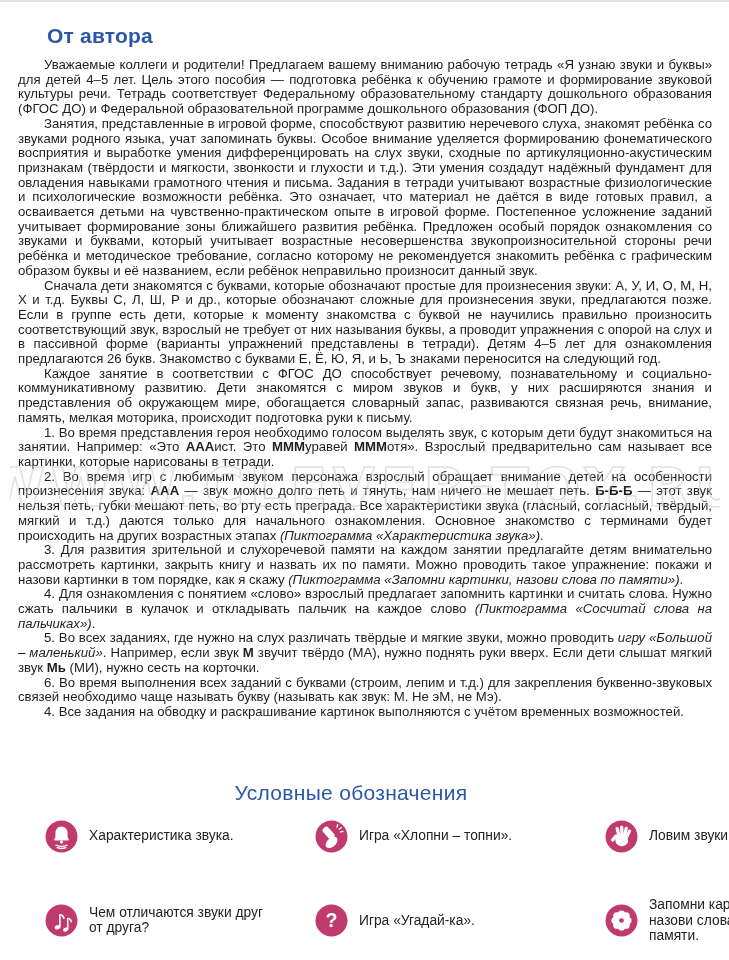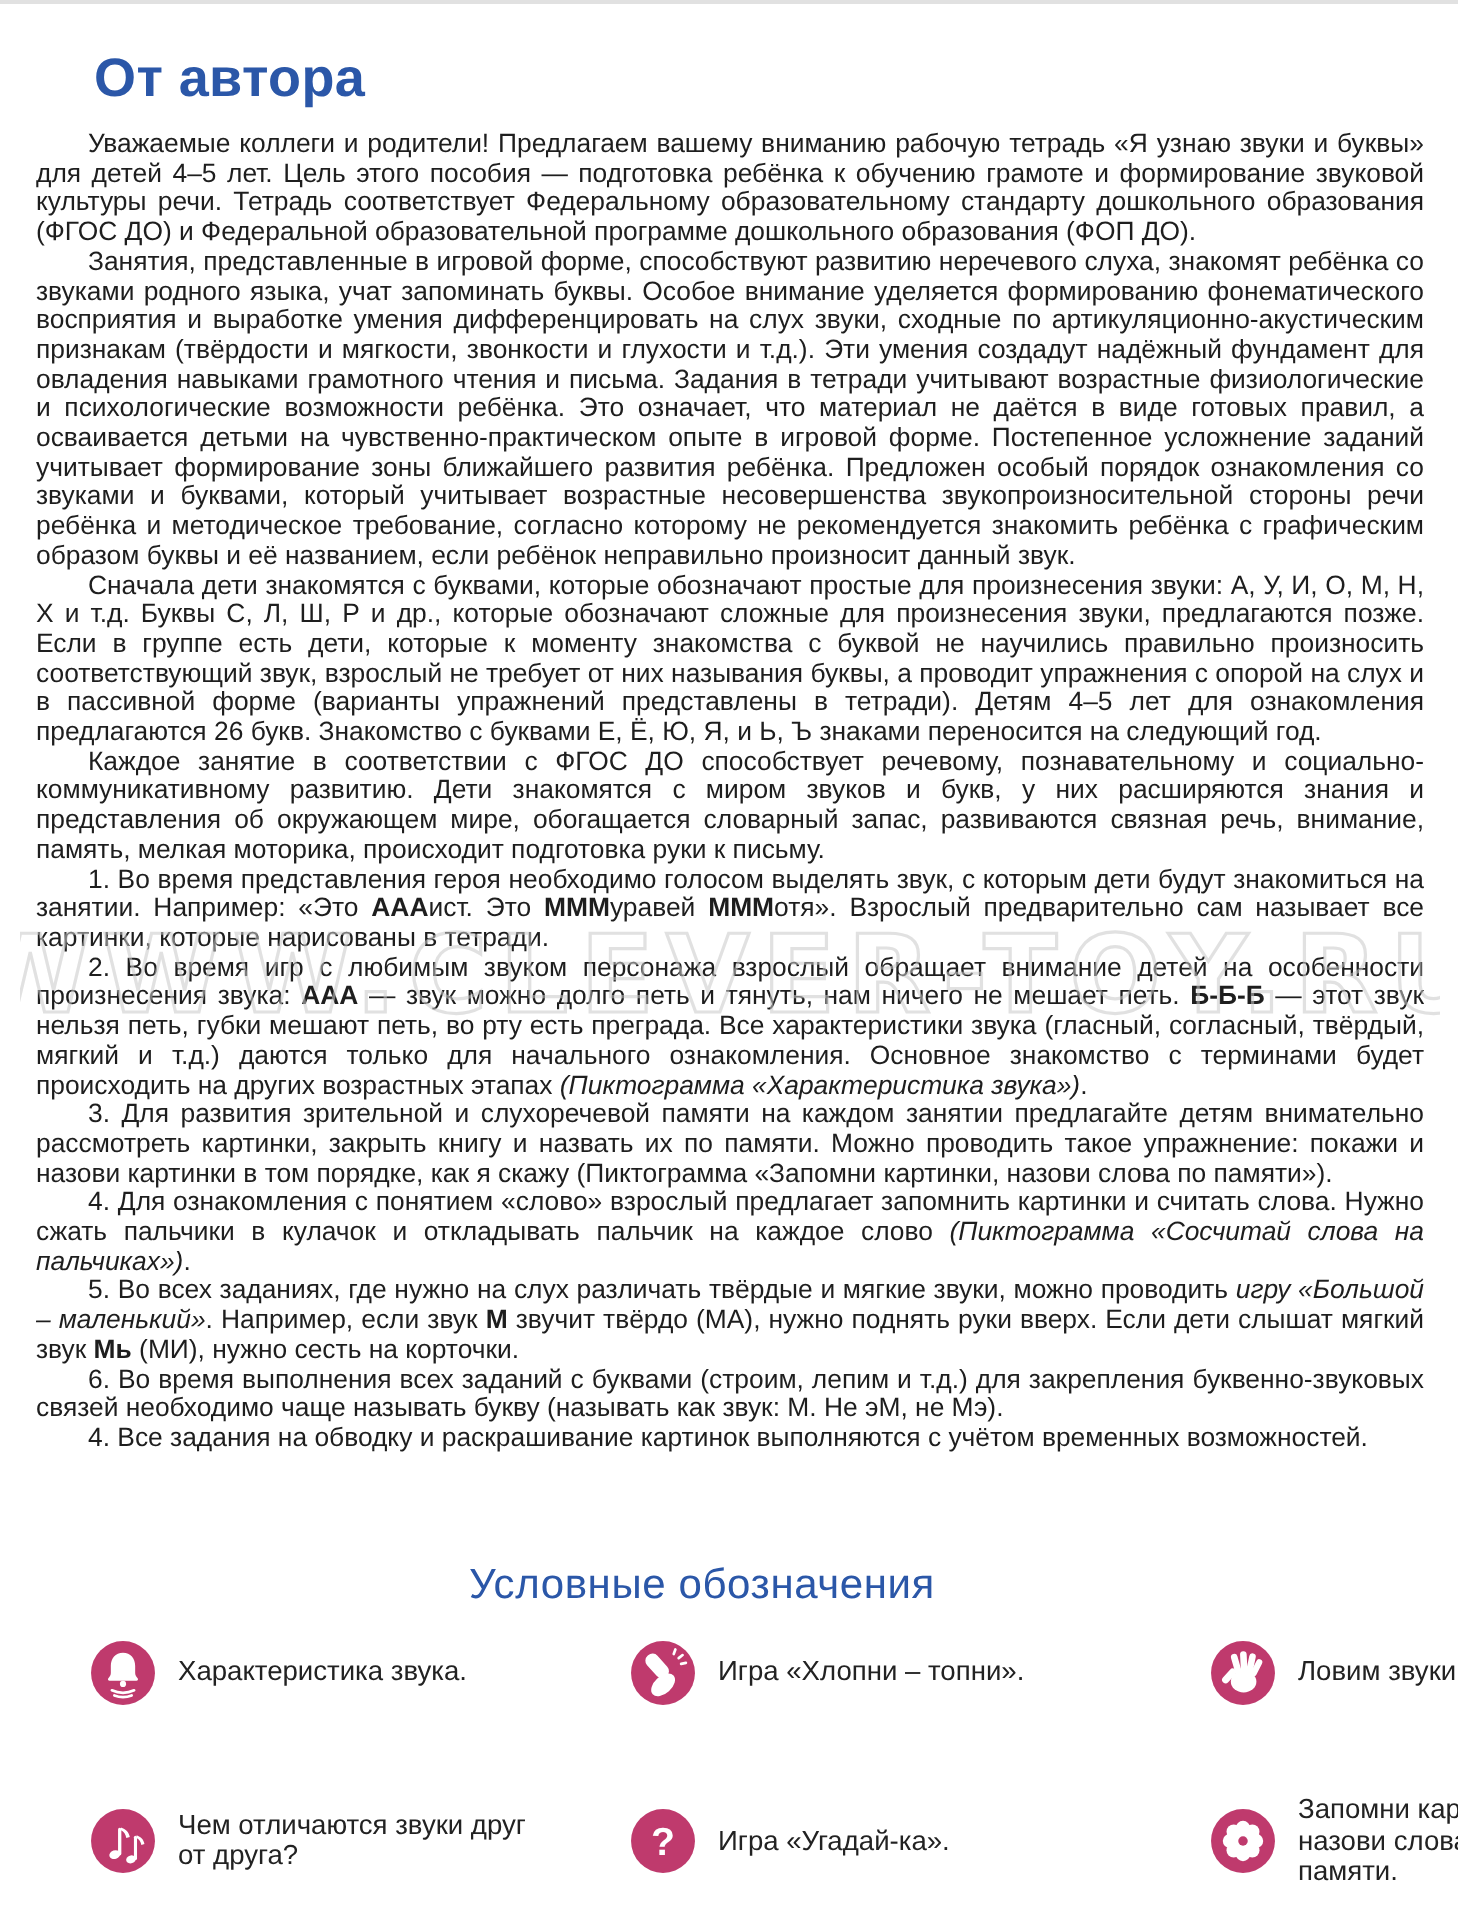--- a/index.html
+++ b/index.html
@@ -3,21 +3,21 @@
 <meta charset="utf-8">
 <style>
   html,body{margin:0;padding:0;background:#fff;}
   .page{
     position:relative;width:729px;height:960px;background:#ffffff;overflow:hidden;
     font-family:"Liberation Sans","DejaVu Sans",sans-serif;color:#1e1e1e;
   }
   .scan-edge-top{position:absolute;top:0;left:0;width:729px;height:2px;background:#d9d9d9;opacity:.8;}
   .text-block{position:absolute;top:24px;left:18px;width:694px;height:760px;overflow:hidden;}
   .page-title{
-    margin:0 0 10px 29px;font-size:27px;font-weight:bold;letter-spacing:.2px;
+    margin:0 0 10px 29px;font-size:21px;font-weight:bold;letter-spacing:.2px;
   }
   .para{
     margin:0;font-size:13.2px;line-height:14.7px;text-align:justify;text-indent:26px;
   }
   .watermark{
     position:absolute;top:448px;left:10px;width:710px;height:86px;pointer-events:none;opacity:.55;
   }
   .legend-section{position:absolute;top:781px;left:0;width:702px;}
   .legend-title{
     margin:0 0 12px 0;text-align:center;font-size:21px;font-weight:normal;letter-spacing:.3px;
@@ -40,21 +40,21 @@
 
   <div class="text-block">
     <h1 class="page-title" style="color: rgb(43, 87, 168);">От автора</h1>
     <div id="paragraphs">
         <p class="para"><span>Уважаемые коллеги и родители! Предлагаем вашему вниманию рабочую тетрадь «Я узнаю звуки и буквы» для детей 4–5 лет. Цель этого пособия — подготовка ребёнка к обучению грамоте и формирование звуковой культуры речи. Тетрадь соответствует Федеральному образовательному стандарту дошкольного образования (ФГОС ДО) и Федеральной образовательной программе дошкольного образования (ФОП ДО).</span></p>
         <p class="para"><span>Занятия, представленные в игровой форме, способствуют развитию неречевого слуха, знакомят ребёнка со звуками родного языка, учат запоминать буквы. Особое внимание уделяется формированию фонематического восприятия и выработке умения дифференцировать на слух звуки, сходные по артикуляционно-акустическим признакам (твёрдости и мягкости, звонкости и глухости и т.д.). Эти умения создадут надёжный фундамент для овладения навыками грамотного чтения и письма. Задания в тетради учитывают возрастные физиологические и психологические возможности ребёнка. Это означает, что материал не даётся в виде готовых правил, а осваивается детьми на чувственно-практическом опыте в игровой форме. Постепенное усложнение заданий учитывает формирование зоны ближайшего развития ребёнка. Предложен особый порядок ознакомления со звуками и буквами, который учитывает возрастные несовершенства звукопроизносительной стороны речи ребёнка и методическое требование, согласно которому не рекомендуется знакомить ребёнка с графическим образом буквы и её названием, если ребёнок неправильно произносит данный звук.</span></p>
         <p class="para"><span>Сначала дети знакомятся с буквами, которые обозначают простые для произнесения звуки: А, У, И, О, М, Н, Х и т.д. Буквы С, Л, Ш, Р и др., которые обозначают сложные для произнесения звуки, предлагаются позже. Если в группе есть дети, которые к моменту знакомства с буквой не научились правильно произносить соответствующий звук, взрослый не требует от них называния буквы, а проводит упражнения с опорой на слух и в пассивной форме (варианты упражнений представлены в тетради). Детям 4–5 лет для ознакомления предлагаются 26 букв. Знакомство с буквами Е, Ё, Ю, Я, и Ь, Ъ знаками переносится на следующий год.</span></p>
         <p class="para"><span>Каждое занятие в соответствии с ФГОС ДО способствует речевому, познавательному и социально-коммуникативному развитию. Дети знакомятся с миром звуков и букв, у них расширяются знания и представления об окружающем мире, обогащается словарный запас, развиваются связная речь, внимание, память, мелкая моторика, происходит подготовка руки к письму.</span></p>
         <p class="para"><span>1. Во время представления героя необходимо голосом выделять звук, с которым дети будут знакомиться на занятии. Например: «Это </span><span style="font-weight: bold;">ААА</span><span>ист. Это </span><span style="font-weight: bold;">МММ</span><span>уравей </span><span style="font-weight: bold;">МММ</span><span>отя». Взрослый предварительно сам называет все картинки, которые нарисованы в тетради.</span></p>
         <p class="para"><span>2. Во время игр с любимым звуком персонажа взрослый обращает внимание детей на особенности произнесения звука: </span><span style="font-weight: bold;">ААА</span><span> — звук можно долго петь и тянуть, нам ничего не мешает петь. </span><span style="font-weight: bold;">Б-Б-Б</span><span> — этот звук нельзя петь, губки мешают петь, во рту есть преграда. Все характеристики звука (гласный, согласный, твёрдый, мягкий и т.д.) даются только для начального ознакомления. Основное знакомство с терминами будет происходить на других возрастных этапах </span><span style="font-style: italic;">(Пиктограмма «Характеристика звука»)</span><span>.</span></p>
-        <p class="para"><span>3. Для развития зрительной и слухоречевой памяти на каждом занятии предлагайте детям внимательно рассмотреть картинки, закрыть книгу и назвать их по памяти. Можно проводить такое упражнение: покажи и назови картинки в том порядке, как я скажу </span><span style="">(Пиктограмма «Запомни картинки, назови слова по памяти»)</span><span>.</span></p>
+        <p class="para"><span>3. Для развития зрительной и слухоречевой памяти на каждом занятии предлагайте детям внимательно рассмотреть картинки, закрыть книгу и назвать их по памяти. Можно проводить такое упражнение: покажи и назови картинки в том порядке, как я скажу </span><span style="font-style: italic;">(Пиктограмма «Запомни картинки, назови слова по памяти»)</span><span>.</span></p>
         <p class="para"><span>4. Для ознакомления с понятием «слово» взрослый предлагает запомнить картинки и считать слова. Нужно сжать пальчики в кулачок и откладывать пальчик на каждое слово </span><span style="font-style: italic;">(Пиктограмма «Сосчитай слова на пальчиках»)</span><span>.</span></p>
         <p class="para"><span>5. Во всех заданиях, где нужно на слух различать твёрдые и мягкие звуки, можно проводить </span><span style="font-style: italic;">игру «Большой – маленький»</span><span>. Например, если звук </span><span style="font-weight: bold;">М</span><span> звучит твёрдо (МА), нужно поднять руки вверх. Если дети слышат мягкий звук </span><span style="font-weight: bold;">Мь</span><span> (МИ), нужно сесть на корточки.</span></p>
         <p class="para"><span>6. Во время выполнения всех заданий с буквами (строим, лепим и т.д.) для закрепления буквенно-звуковых связей необходимо чаще называть букву (называть как звук: М. Не эМ, не Мэ).</span></p>
         <p class="para"><span>4. Все задания на обводку и раскрашивание картинок выполняются с учётом временных возможностей.</span></p>
       </div>
   </div>
 
   <svg class="watermark" viewBox="0 0 710 86">
     <text x="355" y="58" text-anchor="middle" font-family="DejaVu Sans, sans-serif" font-size="54" font-weight="bold" letter-spacing="6" fill="none" stroke="#c9c9c9" stroke-width="1.6">WWW.CLEVER-TOY.RU</text>
   </svg>

